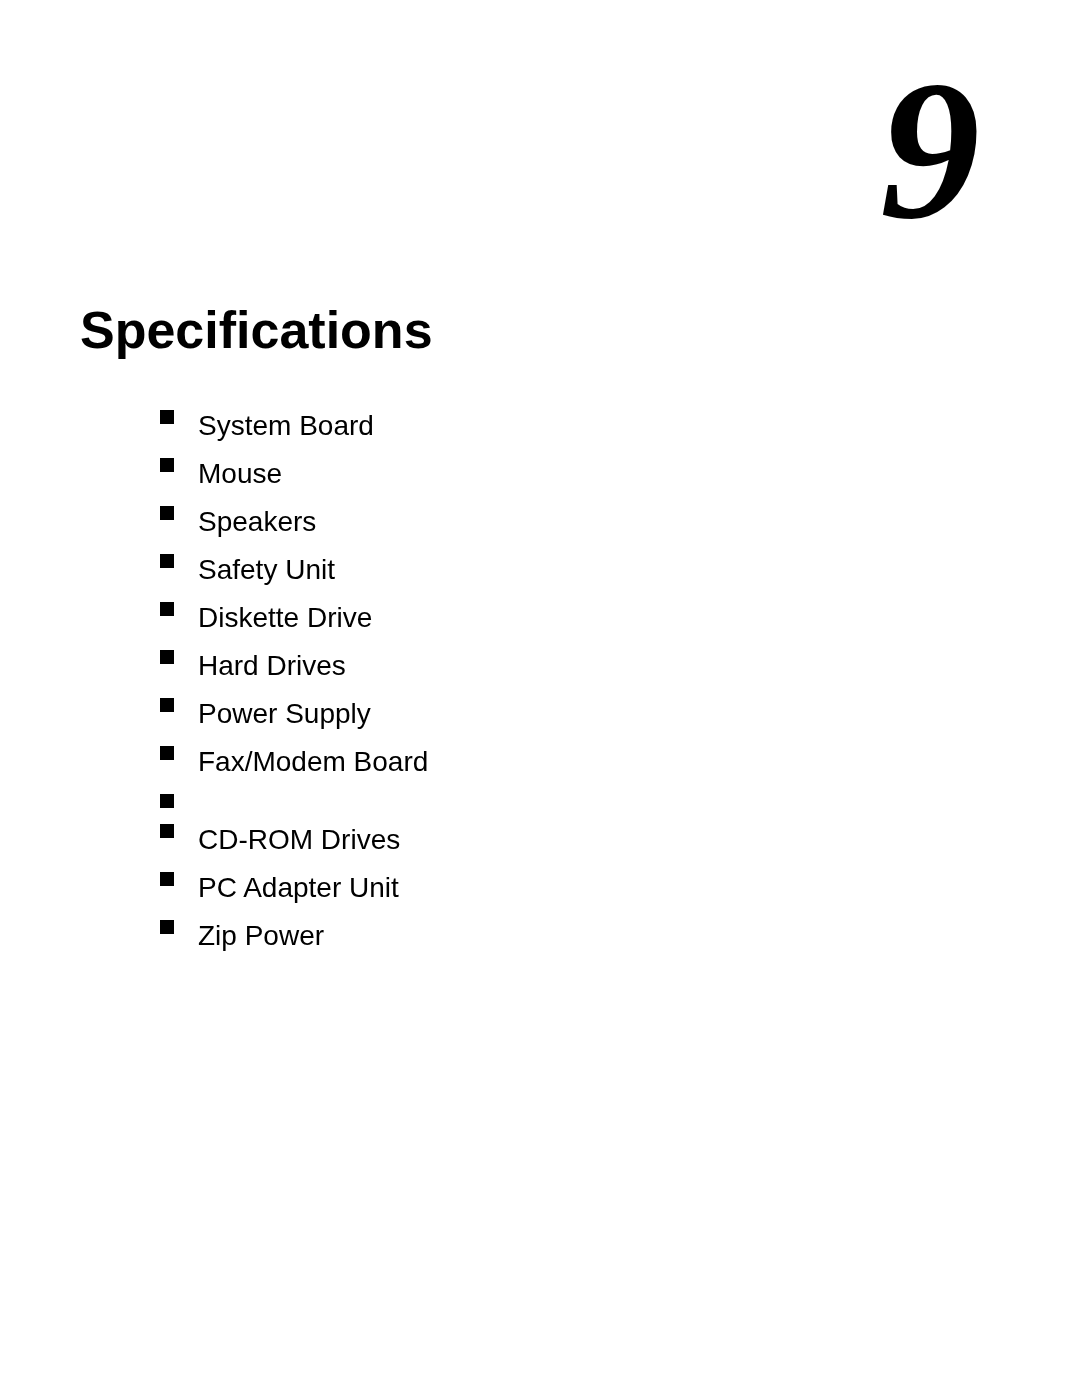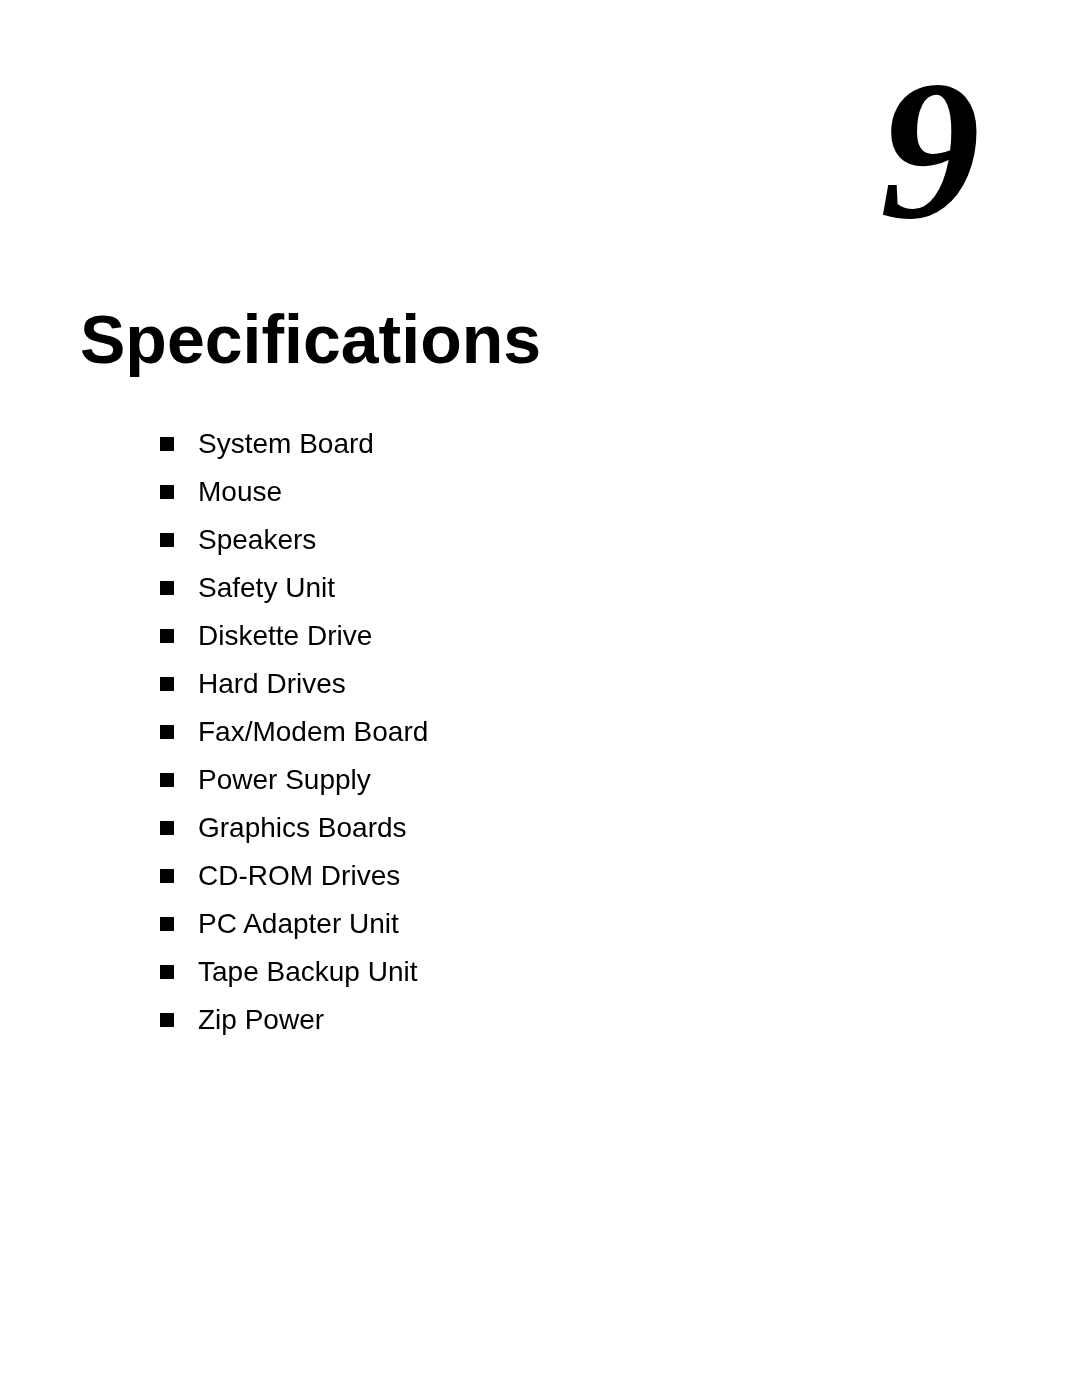--- a/index.html
+++ b/index.html
@@ -31,35 +31,34 @@
       font-size: 200px;
       font-weight: 900;
       font-style: italic;
       font-family: Georgia, 'Times New Roman', serif;
       color: #000000;
       line-height: 1;
     }
 
     .chapter-title {
       margin-top: 240px;
-      font-size: 68px;
+      font-size: 52px;
       font-weight: 900;
       color: #000000;
       font-family: Arial, Helvetica, sans-serif;
       margin-bottom: 50px;
     }
 
     .toc-list {
       list-style: none;
       margin-left: 80px;
     }
 
     .toc-list li {
       display: flex;
-      align-items: center;
       margin-bottom: 16px;
       font-size: 28px;
       color: #000000;
       font-family: Arial, Helvetica, sans-serif;
     }
 
     .bullet {
       display: inline-block;
       width: 14px;
       height: 14px;
@@ -102,41 +101,36 @@
       <li>
         <span class="bullet"></span>
         <span class="item-text">Diskette Drive</span>
       </li>
       <li>
         <span class="bullet"></span>
         <span class="item-text">Hard Drives</span>
       </li>
       <li>
         <span class="bullet"></span>
+        <span class="item-text">Power Supply</span>
+      </li>
+      <li>
+        <span class="bullet"></span>
         <span class="item-text">Fax/Modem Board</span>
       </li>
       <li>
         <span class="bullet"></span>
-        <span class="item-text">Power Supply</span>
-      </li>
-      <li>
-        <span class="bullet"></span>
-        <span class="item-text">Graphics Boards</span>
       </li>
       <li>
         <span class="bullet"></span>
         <span class="item-text">CD-ROM Drives</span>
       </li>
       <li>
         <span class="bullet"></span>
         <span class="item-text">PC Adapter Unit</span>
       </li>
       <li>
         <span class="bullet"></span>
-        <span class="item-text">Tape Backup Unit</span>
-      </li>
-      <li>
-        <span class="bullet"></span>
         <span class="item-text">Zip Power</span>
       </li>
     </ul>
 
 </div>
 
 </body></html>

